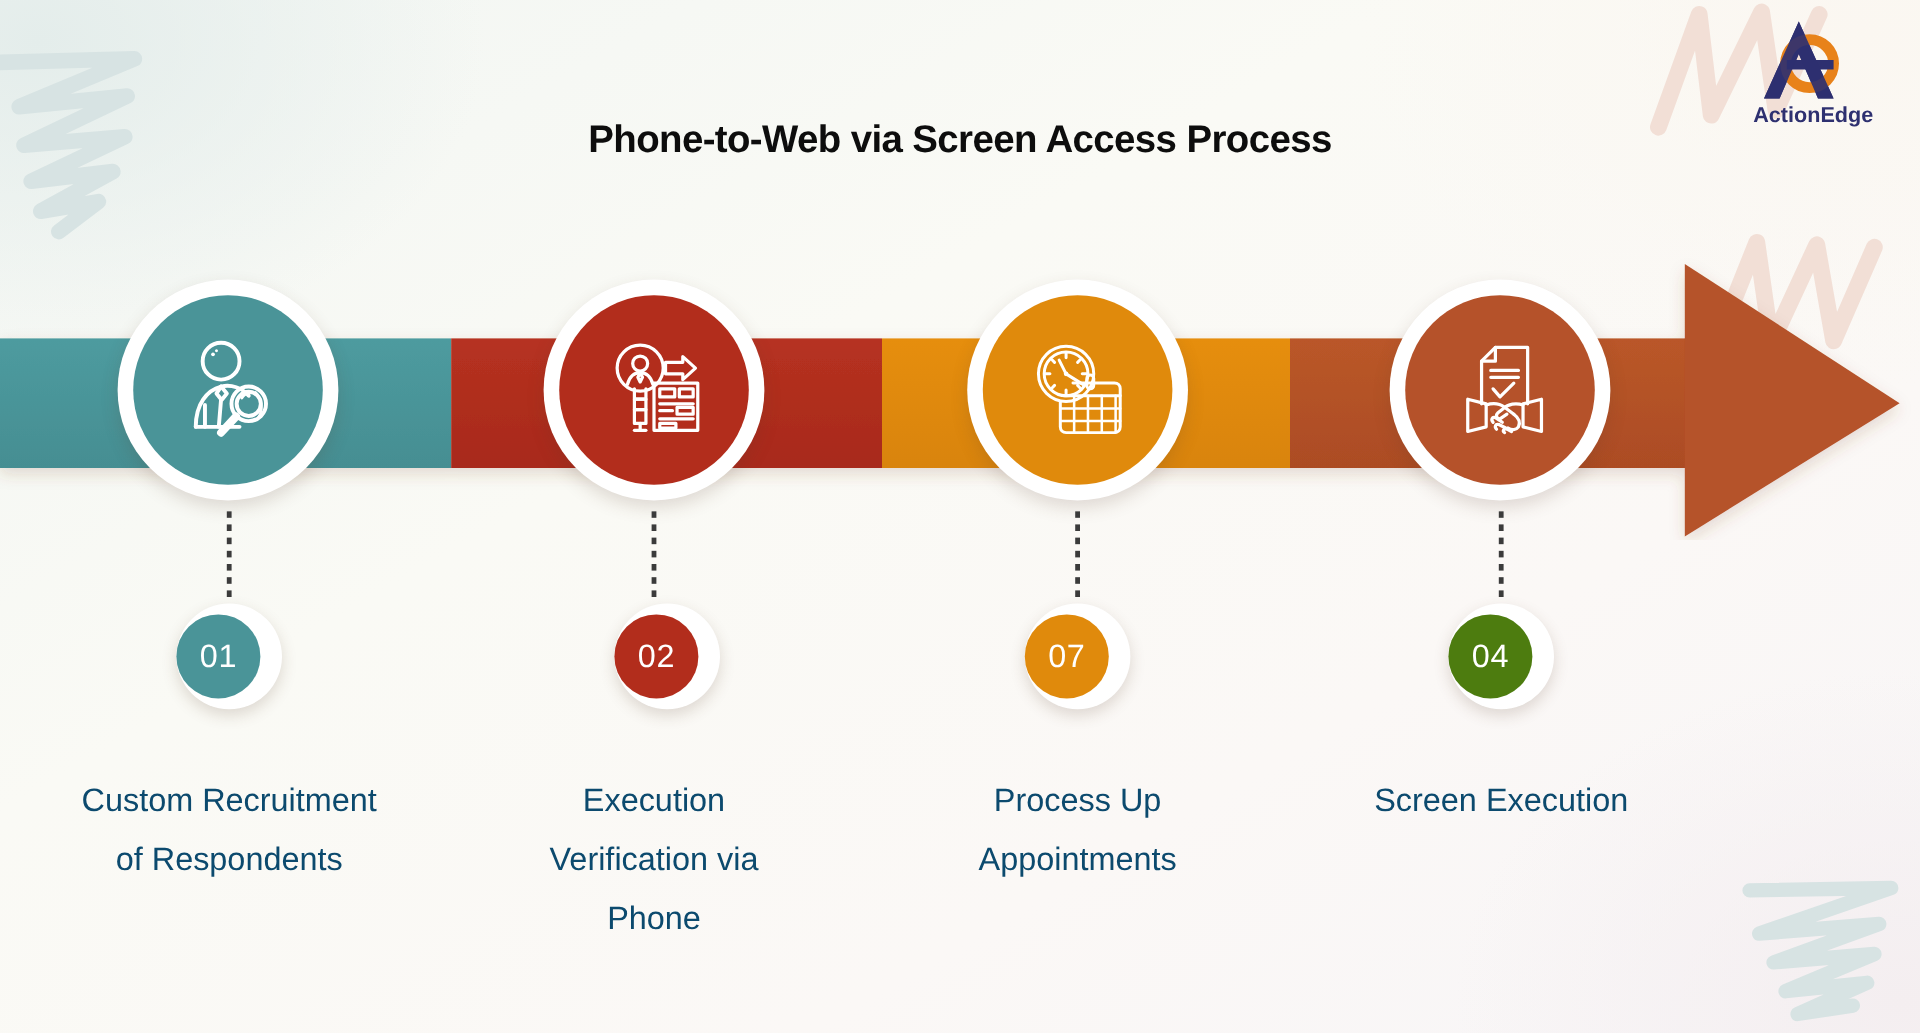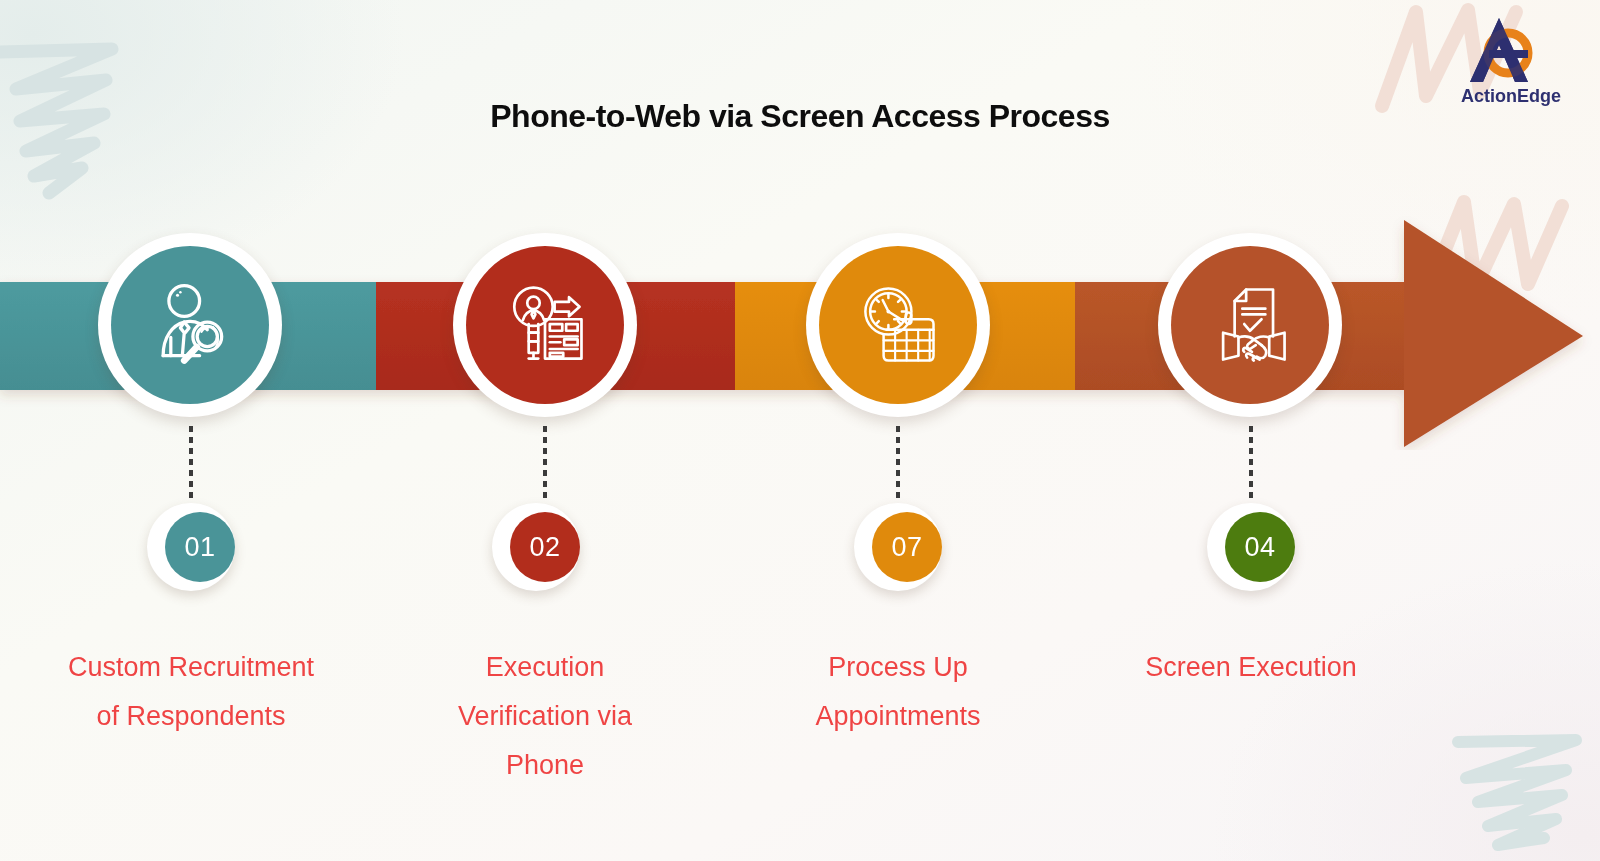--- a/index.html
+++ b/index.html
@@ -53,33 +53,33 @@
   .connector {
     position:absolute; width:4px; height:74px;
     background-image:linear-gradient(#3B3B3B 52%, rgba(255,255,255,0) 0%);
     background-size:4px 11px; background-repeat:repeat-y;
   }
 
   
   .badge {
     position:absolute; width:88px; height:88px; border-radius:50%;
     background:#fff; box-shadow:0 5px 12px rgba(90,60,40,0.18);
-    display:flex; align-items:center; justify-content:flex-end;
+    display:flex; align-items:center; justify-content:flex-start;
   }
   .badge .bnum {
     width:70px; height:70px; border-radius:50%;
     display:flex; align-items:center; justify-content:center;
     color:#fff; font-size:27px; font-weight:400; letter-spacing:0.5px;
     font-family:"Liberation Sans", sans-serif;
   }
 
   
   .caption {
     position:absolute; width:250px; text-align:center;
-    font-size:27px; line-height:49px; color:#ef4444; font-weight:400;
+    font-size:27px; line-height:49px; color:#0c4a6e; font-weight:400;
     font-family:"Liberation Sans", sans-serif;
   }
 </style>
 </head>
 <body>
 
 <svg class="scribble" id="scribble-top-left" viewBox="0 0 180 190">
   <g fill="none" stroke="#D7E3E3" stroke-width="13" stroke-linecap="round" stroke-linejoin="round">
     <path d="M4 34 L118 31 L22 71 L112 62 L26 103 L110 96 L32 133 L100 125 L40 158 L88 150 L55 175"></path>
   </g>
@@ -235,21 +235,21 @@
 <div class="connector" style="left:189px; top:426px;"></div>
 <div class="connector" style="left:543px; top:426px;"></div>
 <div class="connector" style="left:896px; top:426px;"></div>
 <div class="connector" style="left:1249px; top:426px;"></div>
 
 <div class="badge" style="left:147px; top:503px;">
   <div class="bnum" style="background:#4A9498;">
     <span>01</span>
   </div>
 </div>
-<div class="badge" style="left:492px; top:503px;">
+<div class="badge" style="left:512px; top:503px;">
   <div class="bnum" style="background:#B22D1C;">
     <span>02</span>
   </div>
 </div>
 <div class="badge" style="left:854px; top:503px;">
   <div class="bnum" style="background:#E08A0C;">
     <span>07</span>
   </div>
 </div>
 <div class="badge" style="left:1207px; top:503px;">

